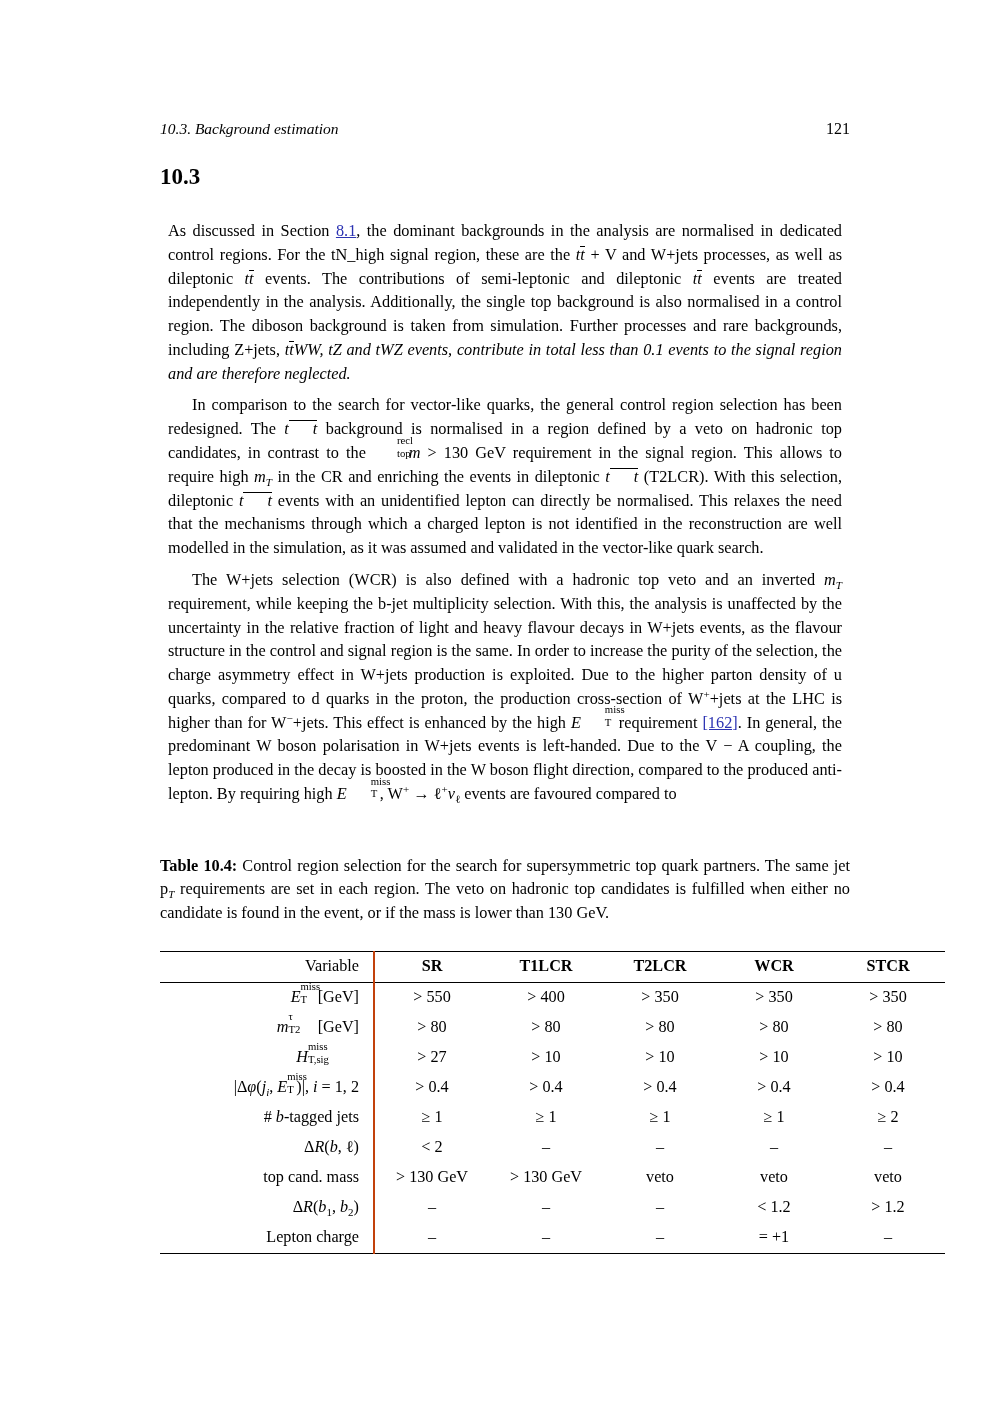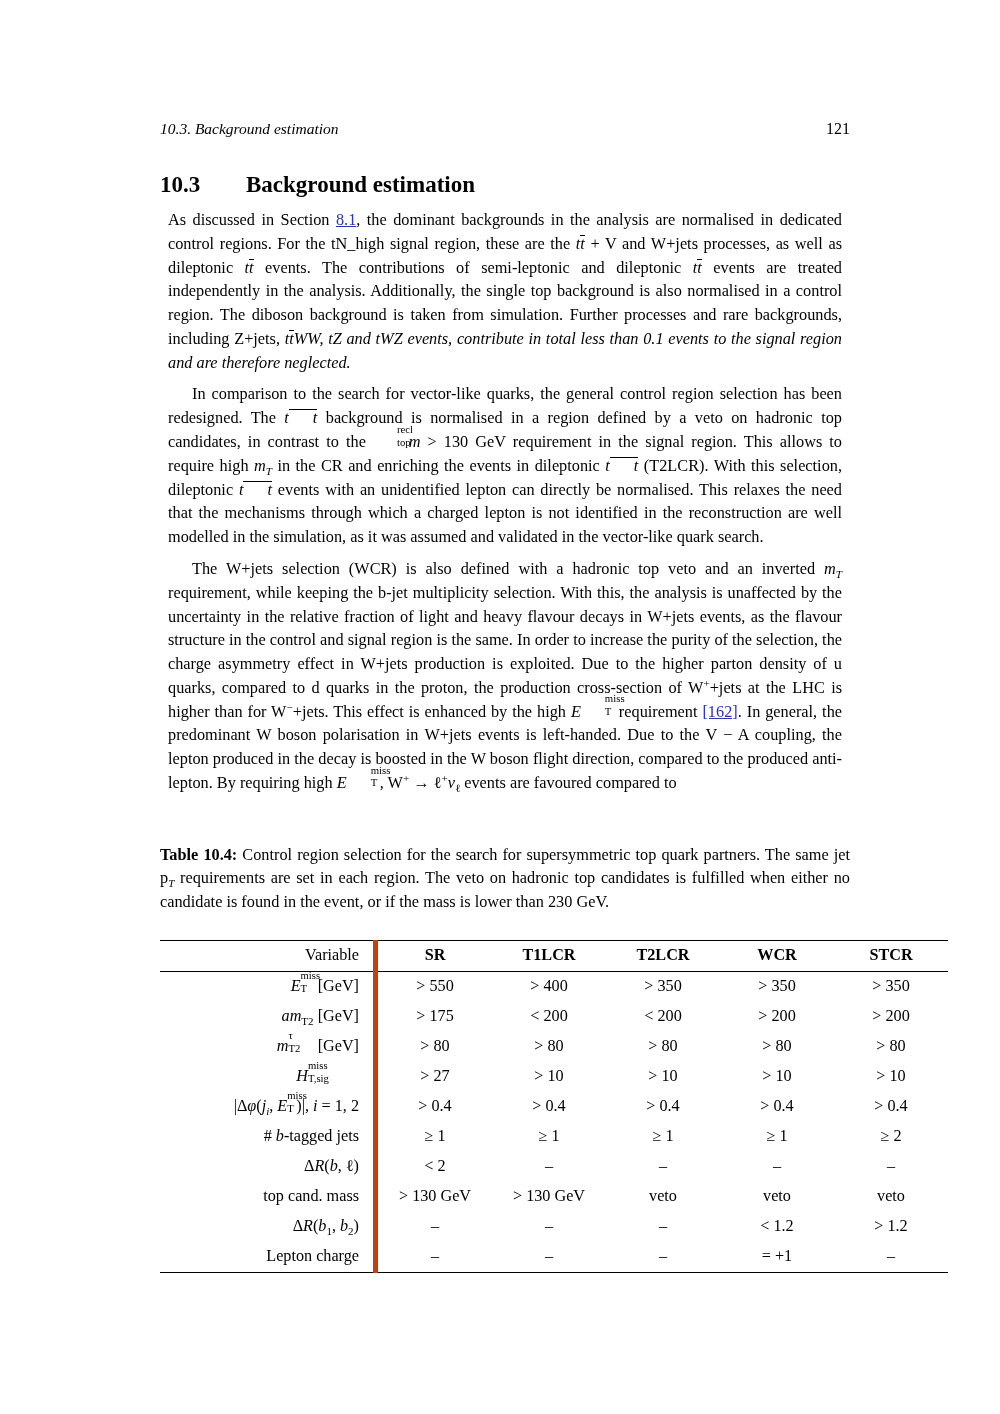--- a/index.html
+++ b/index.html
@@ -26,32 +26,32 @@
     left: 160px;
     top: 120px;
     width: 690px;
   }
   .runhead {
     display: flex;
     justify-content: space-between;
     align-items: baseline;
     font-size: 15.5px;
     font-style: italic;
-    margin-bottom: 34px;
+    margin-bottom: 26px;
   }
   .runhead .pageno {
     font-style: normal;
     font-size: 16px;
   }
   .sec-head {
     display: flex;
     align-items: center;
     font-size: 23px;
     font-weight: bold;
-    margin-bottom: 10px;
+    margin-bottom: 29px;
   }
   .sec-head .num {
     width: 86px;
     flex: none;
   }
   p.body {
     font-size: 16.3px;
     line-height: 1.46;
     text-align: justify;
     margin: 8px;
@@ -117,21 +117,21 @@
   }
   table.seltable td, table.seltable th {
     padding: 5.5px 9px;
     text-align: center;
     font-weight: normal;
     white-space: nowrap;
   }
   table.seltable td.varcol, table.seltable th.varcol {
     text-align: right;
     padding-right: 14px;
-    border-right: 5px solid #c2410c;
+    border-right: 2px solid #c2410c;
     min-width: 190px;
   }
   table.seltable thead th {
     font-weight: bold;
   }
   table.seltable thead th.varcol {
     font-weight: normal;
   }
   .rule-top td, .rule-top th { border-top: 1.4px solid #000; }
   .rule-bot td, .rule-bot th { border-bottom: 1.4px solid #000; }
@@ -145,30 +145,29 @@
 <div class="page">
   <div class="content">
 
     <div class="runhead">
       <span>10.3. Background estimation</span>
       <span class="pageno">121</span>
     </div>
 
     <div class="sec-head">
       <span class="num">10.3</span>
-      <span>Background estimation</span>
     </div>
 
     <p class="body"><span>As discussed in Section </span><a class="link" href="#">8.1</a><span>, the dominant backgrounds in the analysis are normalised in dedicated control regions. For the tN_high signal region, these are the </span><span class="it">t<span class="ov">t</span></span><span> + V and W+jets processes, as well as dileptonic </span><span class="it">t<span class="ov">t</span></span><span> events. The contributions of semi-leptonic and dileptonic </span><span class="it">t<span class="ov">t</span></span><span> events are treated independently in the analysis. Additionally, the single top background is also normalised in a control region. The diboson background is taken from simulation. Further processes and rare backgrounds, including Z+jets, </span><span class="it">t<span class="ov">t</span></span><span class="it">WW, tZ and tWZ events, contribute in total less than 0.1 events to the signal region and are therefore neglected.</span></p>
 
     <p class="body"><span>In comparison to the search for vector-like quarks, the general control region selection has been redesigned. The </span><span class="it">t<span class="ov">t</span></span><span> background is normalised in a region defined by a veto on hadronic top candidates, in contrast to the </span><span class="subsup"><span class="ss-base">m</span><span class="ss-sup">recl</span><span class="ss-sub">top</span><span class="it">m</span></span><span> &gt; 130 GeV requirement in the signal region. This allows to require high </span><span class="it">m<sub>T</sub></span><span> in the CR and enriching the events in dileptonic </span><span class="it">t<span class="ov">t</span></span><span> (T2LCR). With this selection, dileptonic </span><span class="it">t<span class="ov">t</span></span><span> events with an unidentified lepton can directly be normalised. This relaxes the need that the mechanisms through which a charged lepton is not identified in the reconstruction are well modelled in the simulation, as it was assumed and validated in the vector-like quark search.</span></p>
 
     <p class="body"><span>The W+jets selection (WCR) is also defined with a hadronic top veto and an inverted </span><span class="it">m<sub>T</sub></span><span> requirement, while keeping the b-jet multiplicity selection. With this, the analysis is unaffected by the uncertainty in the relative fraction of light and heavy flavour decays in W+jets events, as the flavour structure in the control and signal region is the same. In order to increase the purity of the selection, the charge asymmetry effect in W+jets production is exploited. Due to the higher parton density of u quarks, compared to d quarks in the proton, the production cross-section of W</span><sup>+</sup><span>+jets at the LHC is higher than for W</span><sup>−</sup><span>+jets. This effect is enhanced by the high </span><span class="it">E<span class="subsup"><span class="ss-base">T</span><span class="ss-sup">miss</span><span class="ss-sub">T</span></span></span><span> requirement </span><a class="link" href="#">[162]</a><span>. In general, the predominant W boson polarisation in W+jets events is left-handed. Due to the V − A coupling, the lepton produced in the decay is boosted in the W boson flight direction, compared to the produced anti-lepton. By requiring high </span><span class="it">E<span class="subsup"><span class="ss-base">T</span><span class="ss-sup">miss</span><span class="ss-sub">T</span></span></span><span>, W</span><sup>+</sup><span> → ℓ</span><sup>+</sup><span class="it">ν</span><sub>ℓ</sub><span> events are favoured compared to</span></p>
 
-    <div class="caption"><b>Table 10.4:</b><span> Control region selection for the search for supersymmetric top quark partners. The same jet p</span><span class="it"><sub>T</sub></span><span> requirements are set in each region. The veto on hadronic top candidates is fulfilled when either no candidate is found in the event, or if the mass is lower than 230 GeV.</span></div>
+    <div class="caption"><b>Table 10.4:</b><span> Control region selection for the search for supersymmetric top quark partners. The same jet p</span><span class="it"><sub>T</sub></span><span> requirements are set in each region. The veto on hadronic top candidates is fulfilled when either no candidate is found in the event, or if the mass is lower than 130 GeV.</span></div>
 
     <table class="seltable">
       <thead>
         <tr class="rule-top rule-mid colhead">
           <th class="varcol">Variable</th>
           <th class="datacell">SR</th>
           <th class="datacell">T1LCR</th>
           <th class="datacell">T2LCR</th>
           <th class="datacell">WCR</th>
           <th class="datacell">STCR</th>
@@ -177,28 +176,20 @@
       <tbody>
         <tr>
           <td class="varcol"><span class="it">E</span><span class="subsup"><span class="ss-base">T</span><span class="ss-sup">miss</span><span class="ss-sub">T</span></span>&nbsp;&nbsp;<span>[GeV]</span></td>
           <td class="datacell">&gt; 550</td>
           <td class="datacell">&gt; 400</td>
           <td class="datacell">&gt; 350</td>
           <td class="datacell">&gt; 350</td>
           <td class="datacell">&gt; 350</td>
         </tr>
         <tr>
-          <td class="varcol"><span class="it">am</span><sub>T2</sub>&nbsp;<span>[GeV]</span></td>
-          <td class="datacell">&gt; 175</td>
-          <td class="datacell">&lt; 200</td>
-          <td class="datacell">&lt; 200</td>
-          <td class="datacell">&gt; 200</td>
-          <td class="datacell">&gt; 200</td>
-        </tr>
-        <tr>
           <td class="varcol"><span class="it">m</span><span class="subsup"><span class="ss-base">T2</span><span class="ss-sup">τ</span><span class="ss-sub">T2</span></span>&nbsp;&nbsp;&nbsp;<span>[GeV]</span></td>
           <td class="datacell">&gt; 80</td>
           <td class="datacell">&gt; 80</td>
           <td class="datacell">&gt; 80</td>
           <td class="datacell">&gt; 80</td>
           <td class="datacell">&gt; 80</td>
         </tr>
         <tr>
           <td class="varcol"><span class="it">H</span><span class="subsup"><span class="ss-base">T,sig</span><span class="ss-sup">miss</span><span class="ss-sub">T,sig</span></span>&nbsp;&nbsp;&nbsp;&nbsp;&nbsp;<span></span></td>
           <td class="datacell">&gt; 27</td>

